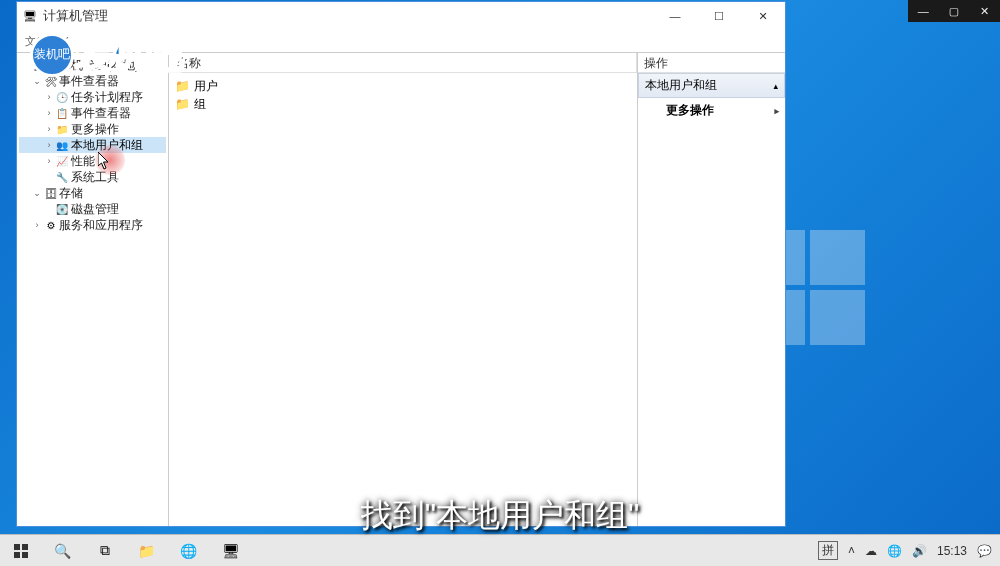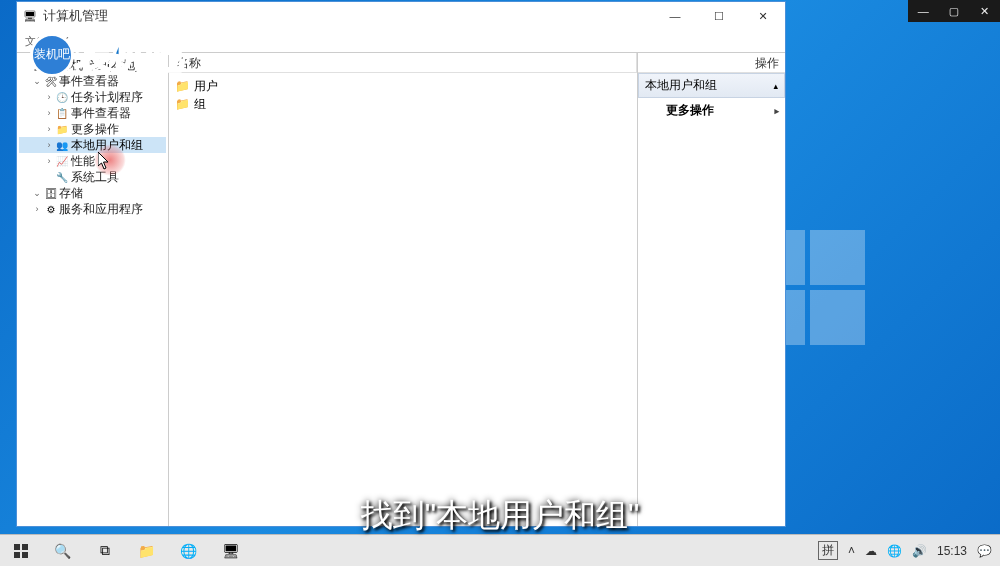--- a/index.html
+++ b/index.html
@@ -90,21 +90,21 @@
     .content-header {
       height:20px; display:flex; 
       border-bottom:1px solid #e0e0e0; background:#fff;
     }
     .content-header .col { padding:2px 8px; font-size:12px; color:#333; border-right:1px solid #e0e0e0; flex:1; }
     .content-body { flex:1; padding:4px 6px; }
     .folder-item { display:flex; align-items:center; height:18px; gap:4px; }
     .folder-item .icon { color:#efc36b; font-size:12px; }
 
     
-    .actions-panel { width:147px; display:flex; flex-direction:column;text-align:right; }
+    .actions-panel { width:147px; display:flex; flex-direction:column; }
     .actions-header {
       height:20px; padding:2px 6px; font-size:12px; color:#333;
       border-bottom:1px solid #e0e0e0; background:#fff;
     }
     .actions-section {
       background:linear-gradient(#f0f4fa,#e2e9f3); border:1px solid #c7d3e3;
       margin:0; padding:3px 6px; font-size:12px; display:flex; align-items:center;
     }
     .actions-section .caret { margin-left:auto; font-size:9px; }
     .actions-item { padding:4px 6px 4px 28px; font-size:12px; display:flex; align-items:center;font-weight:bold; }
@@ -233,20 +233,25 @@
         <div class="tree-item tree-level-2">
           <span class="expander"></span>
             <span class="icon i-device"></span>
           <span class="label">系统工具</span>
         </div>
         <div class="tree-item tree-level-1">
           <span class="expander">⌄</span>
             <span class="icon i-storage"></span>
           <span class="label">存储</span>
         </div>
+        <div class="tree-item tree-level-2">
+          <span class="expander"></span>
+            <span class="icon i-disk"></span>
+          <span class="label">磁盘管理</span>
+        </div>
         <div class="tree-item tree-level-1">
           <span class="expander">›</span>
             <span class="icon i-service"></span>
           <span class="label">服务和应用程序</span>
         </div>
       </div>
 
       <div class="content-panel">
         <div class="content-header">
           <div class="col">名称</div>

